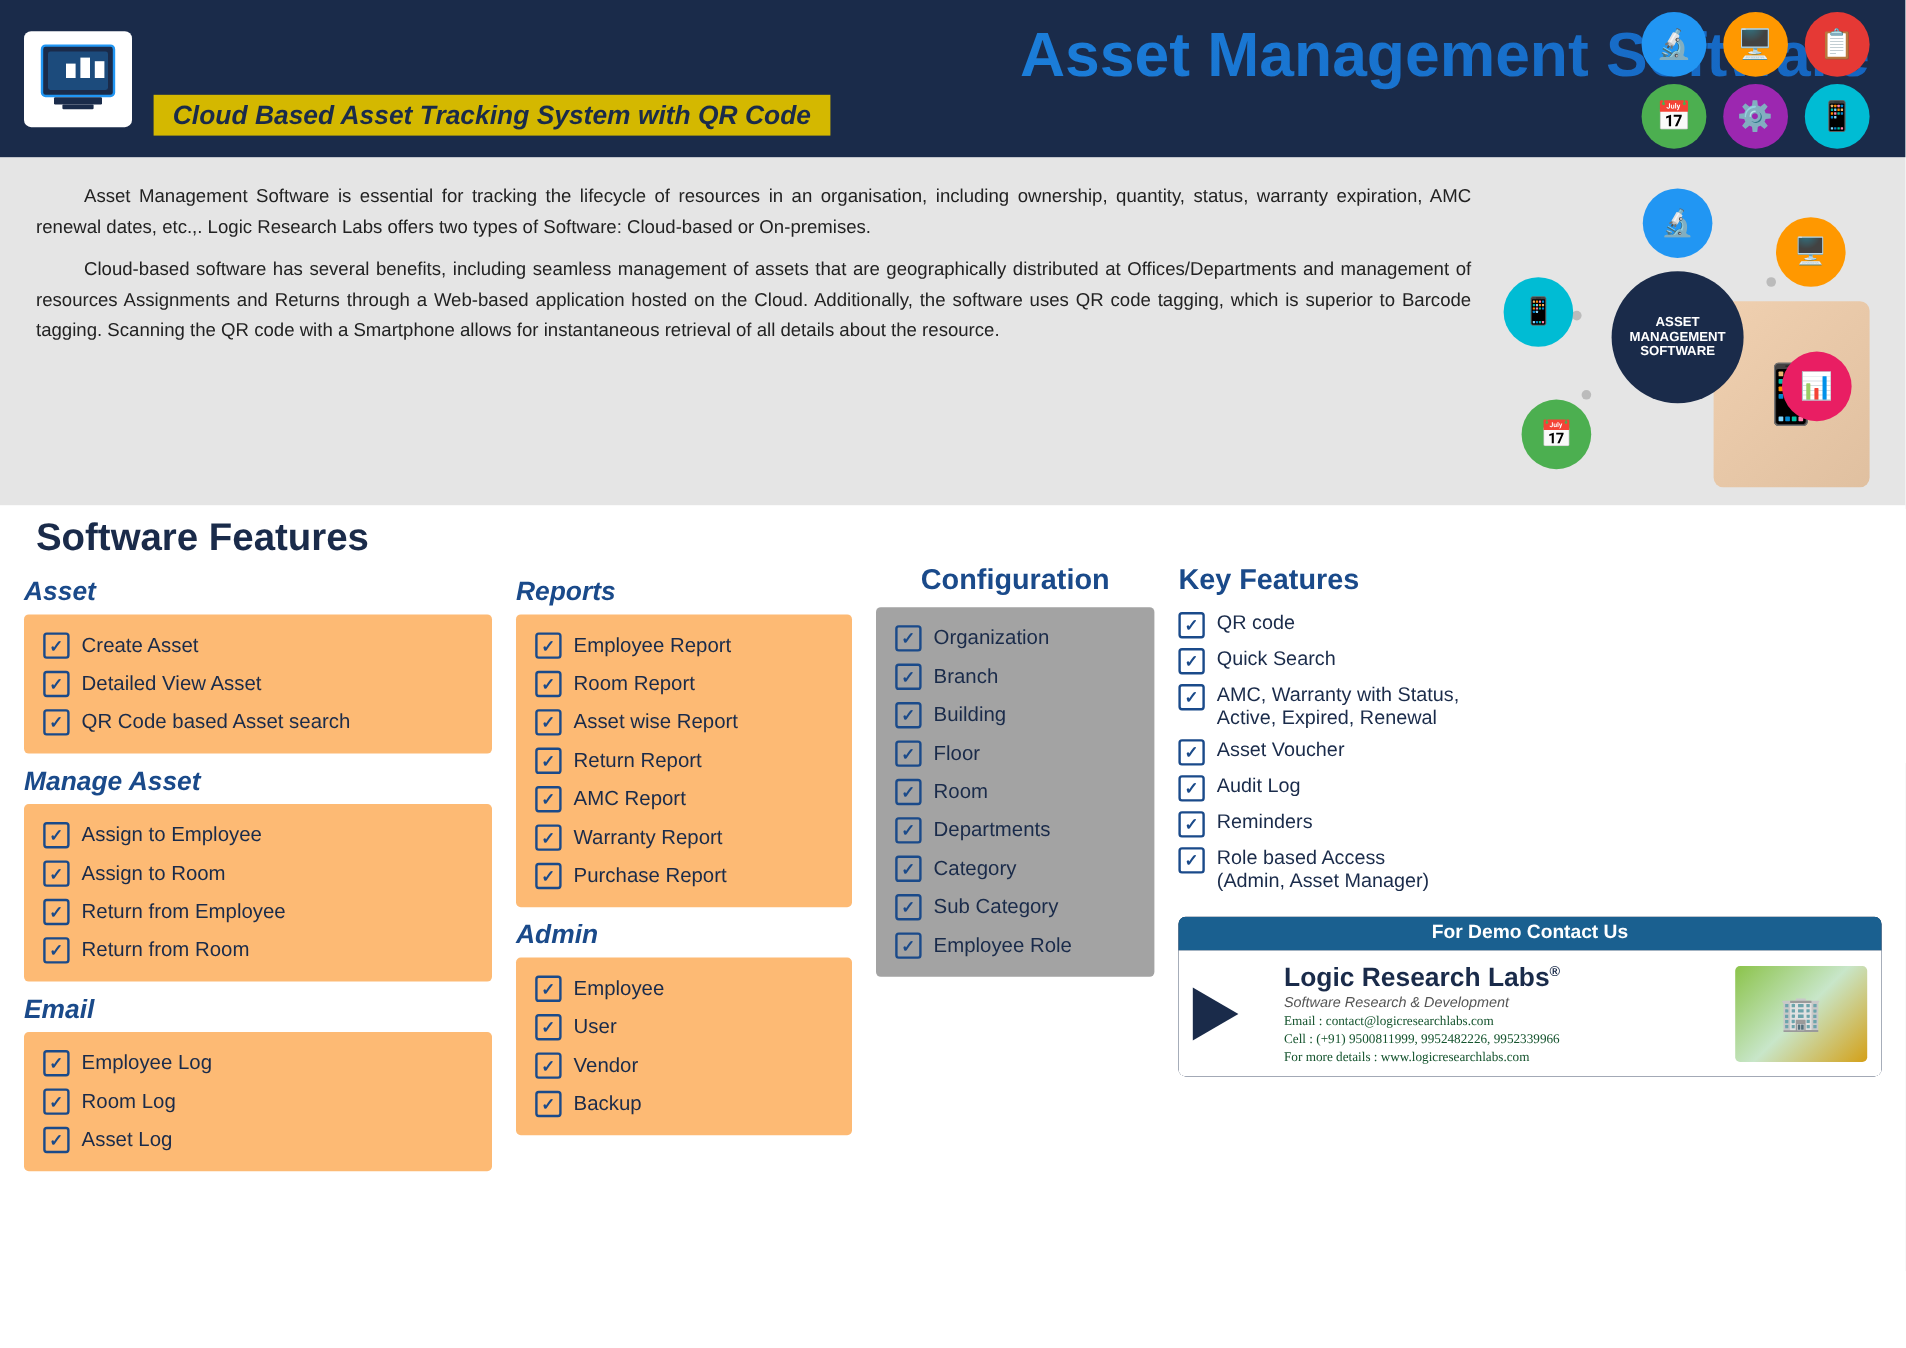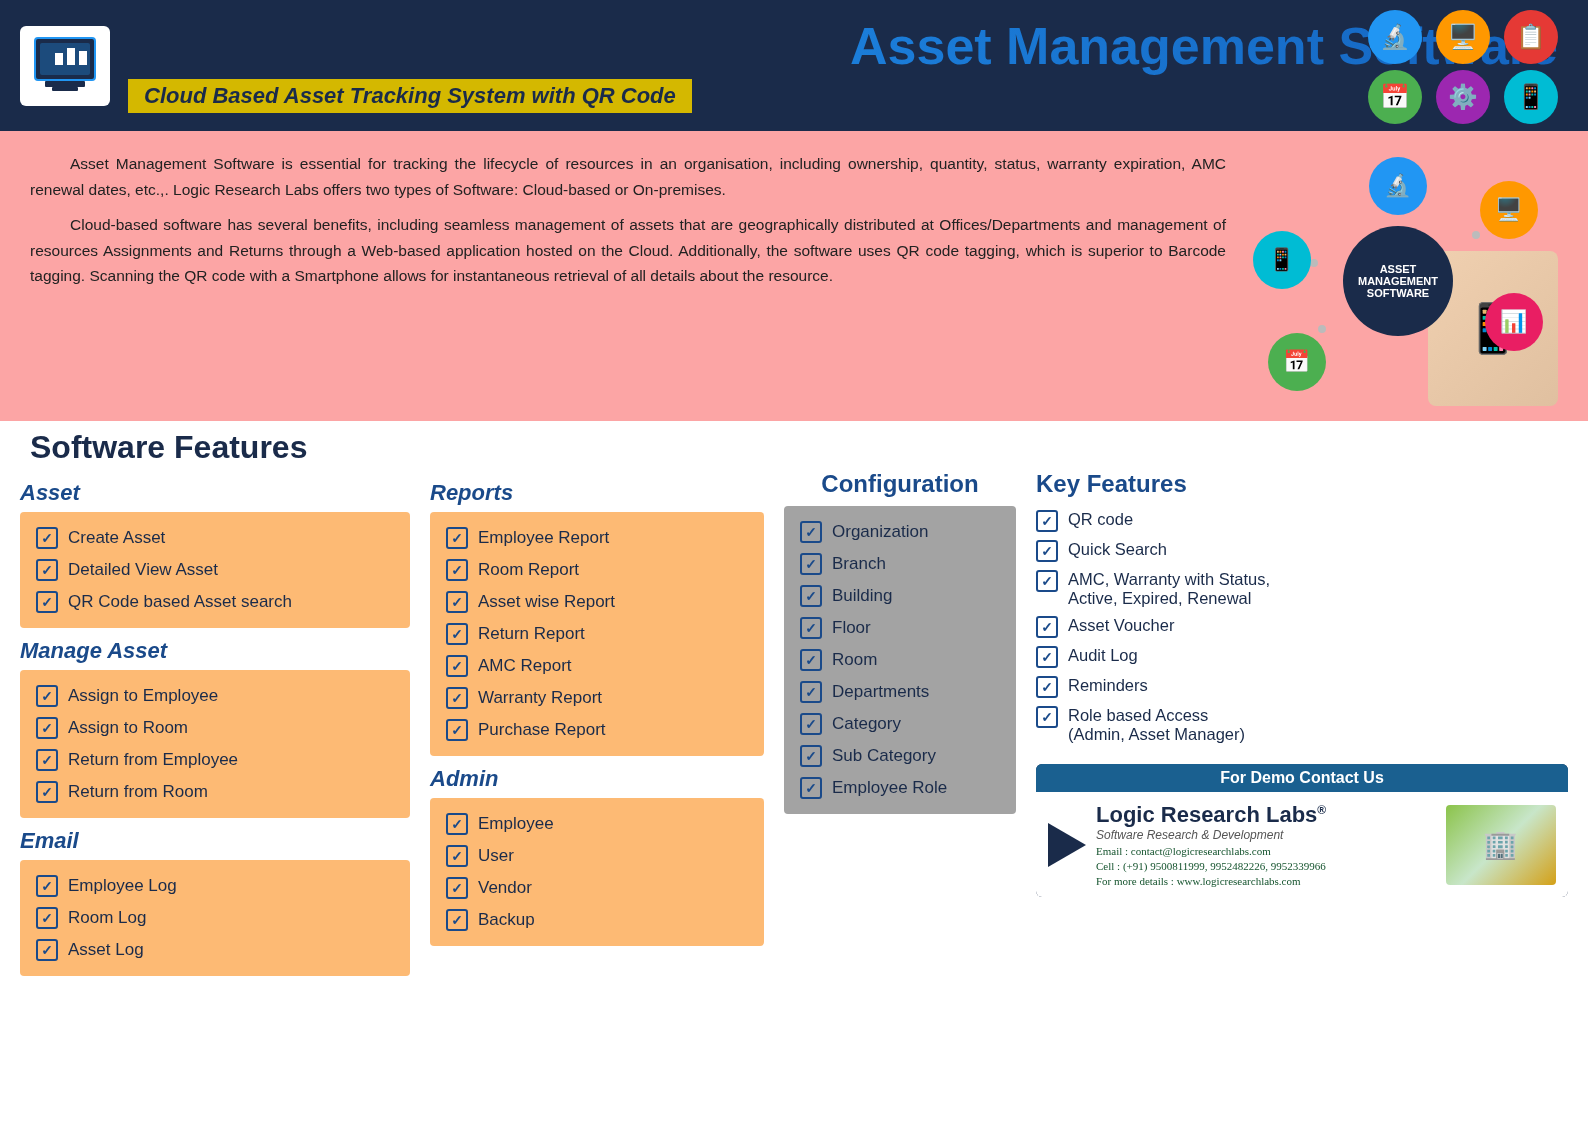--- a/index.html
+++ b/index.html
@@ -79,21 +79,21 @@
       display: flex;
       align-items: center;
       justify-content: center;
       font-size: 24px;
     }
     
     .desc-section {
       display: flex;
       padding: 20px 30px 10px 30px;
       gap: 12px;
-      background: #fca5a5;
+      background: #e5e5e5;
     }
     .desc-text {
       flex: 1;
       font-size: 15.5px;
       color: #222;
       line-height: 1.65;
       text-align: justify;
     }
     .desc-text p { margin-bottom: 10px; text-indent: 40px; }
     .desc-diagram {
@@ -155,21 +155,21 @@
       flex-shrink: 0;
     }
     .checkbox-icon::after {
       content: '✓';
       color: #1a4a8a;
       font-size: 14px;
       font-weight: 900;
     }
     
     .mid-col {
-      width: 334px;
+      width: 280px;
       flex-shrink: 0;
     }
     
     .config-col {
       width: 232px;
       flex-shrink: 0;
     }
     .config-title {
       font-size: 24px;
       font-weight: 900;
@@ -224,21 +224,21 @@
       gap: 10px;
     }
     .logo-triangle {
       width: 0;
       height: 0;
       border-top: 22px solid transparent;
       border-bottom: 22px solid transparent;
       border-left: 38px solid #1a2b4a;
       flex-shrink: 0;
     }
-    .contact-info { flex: 1; }
+    .contact-info { flex: 1; margin-left: 28px; }
     .contact-brand {
       font-size: 22px;
       font-weight: 900;
       color: #1a2b4a;
     }
     .contact-brand sup { font-size: 12px; }
     .contact-tagline { font-size: 12px; color: #555; font-style: italic; }
     .contact-detail { font-size: 11px; color: #14532d; margin-top: 3px; font-family: Liberation Serif, serif; }
     .contact-img {
       width: 110px;

